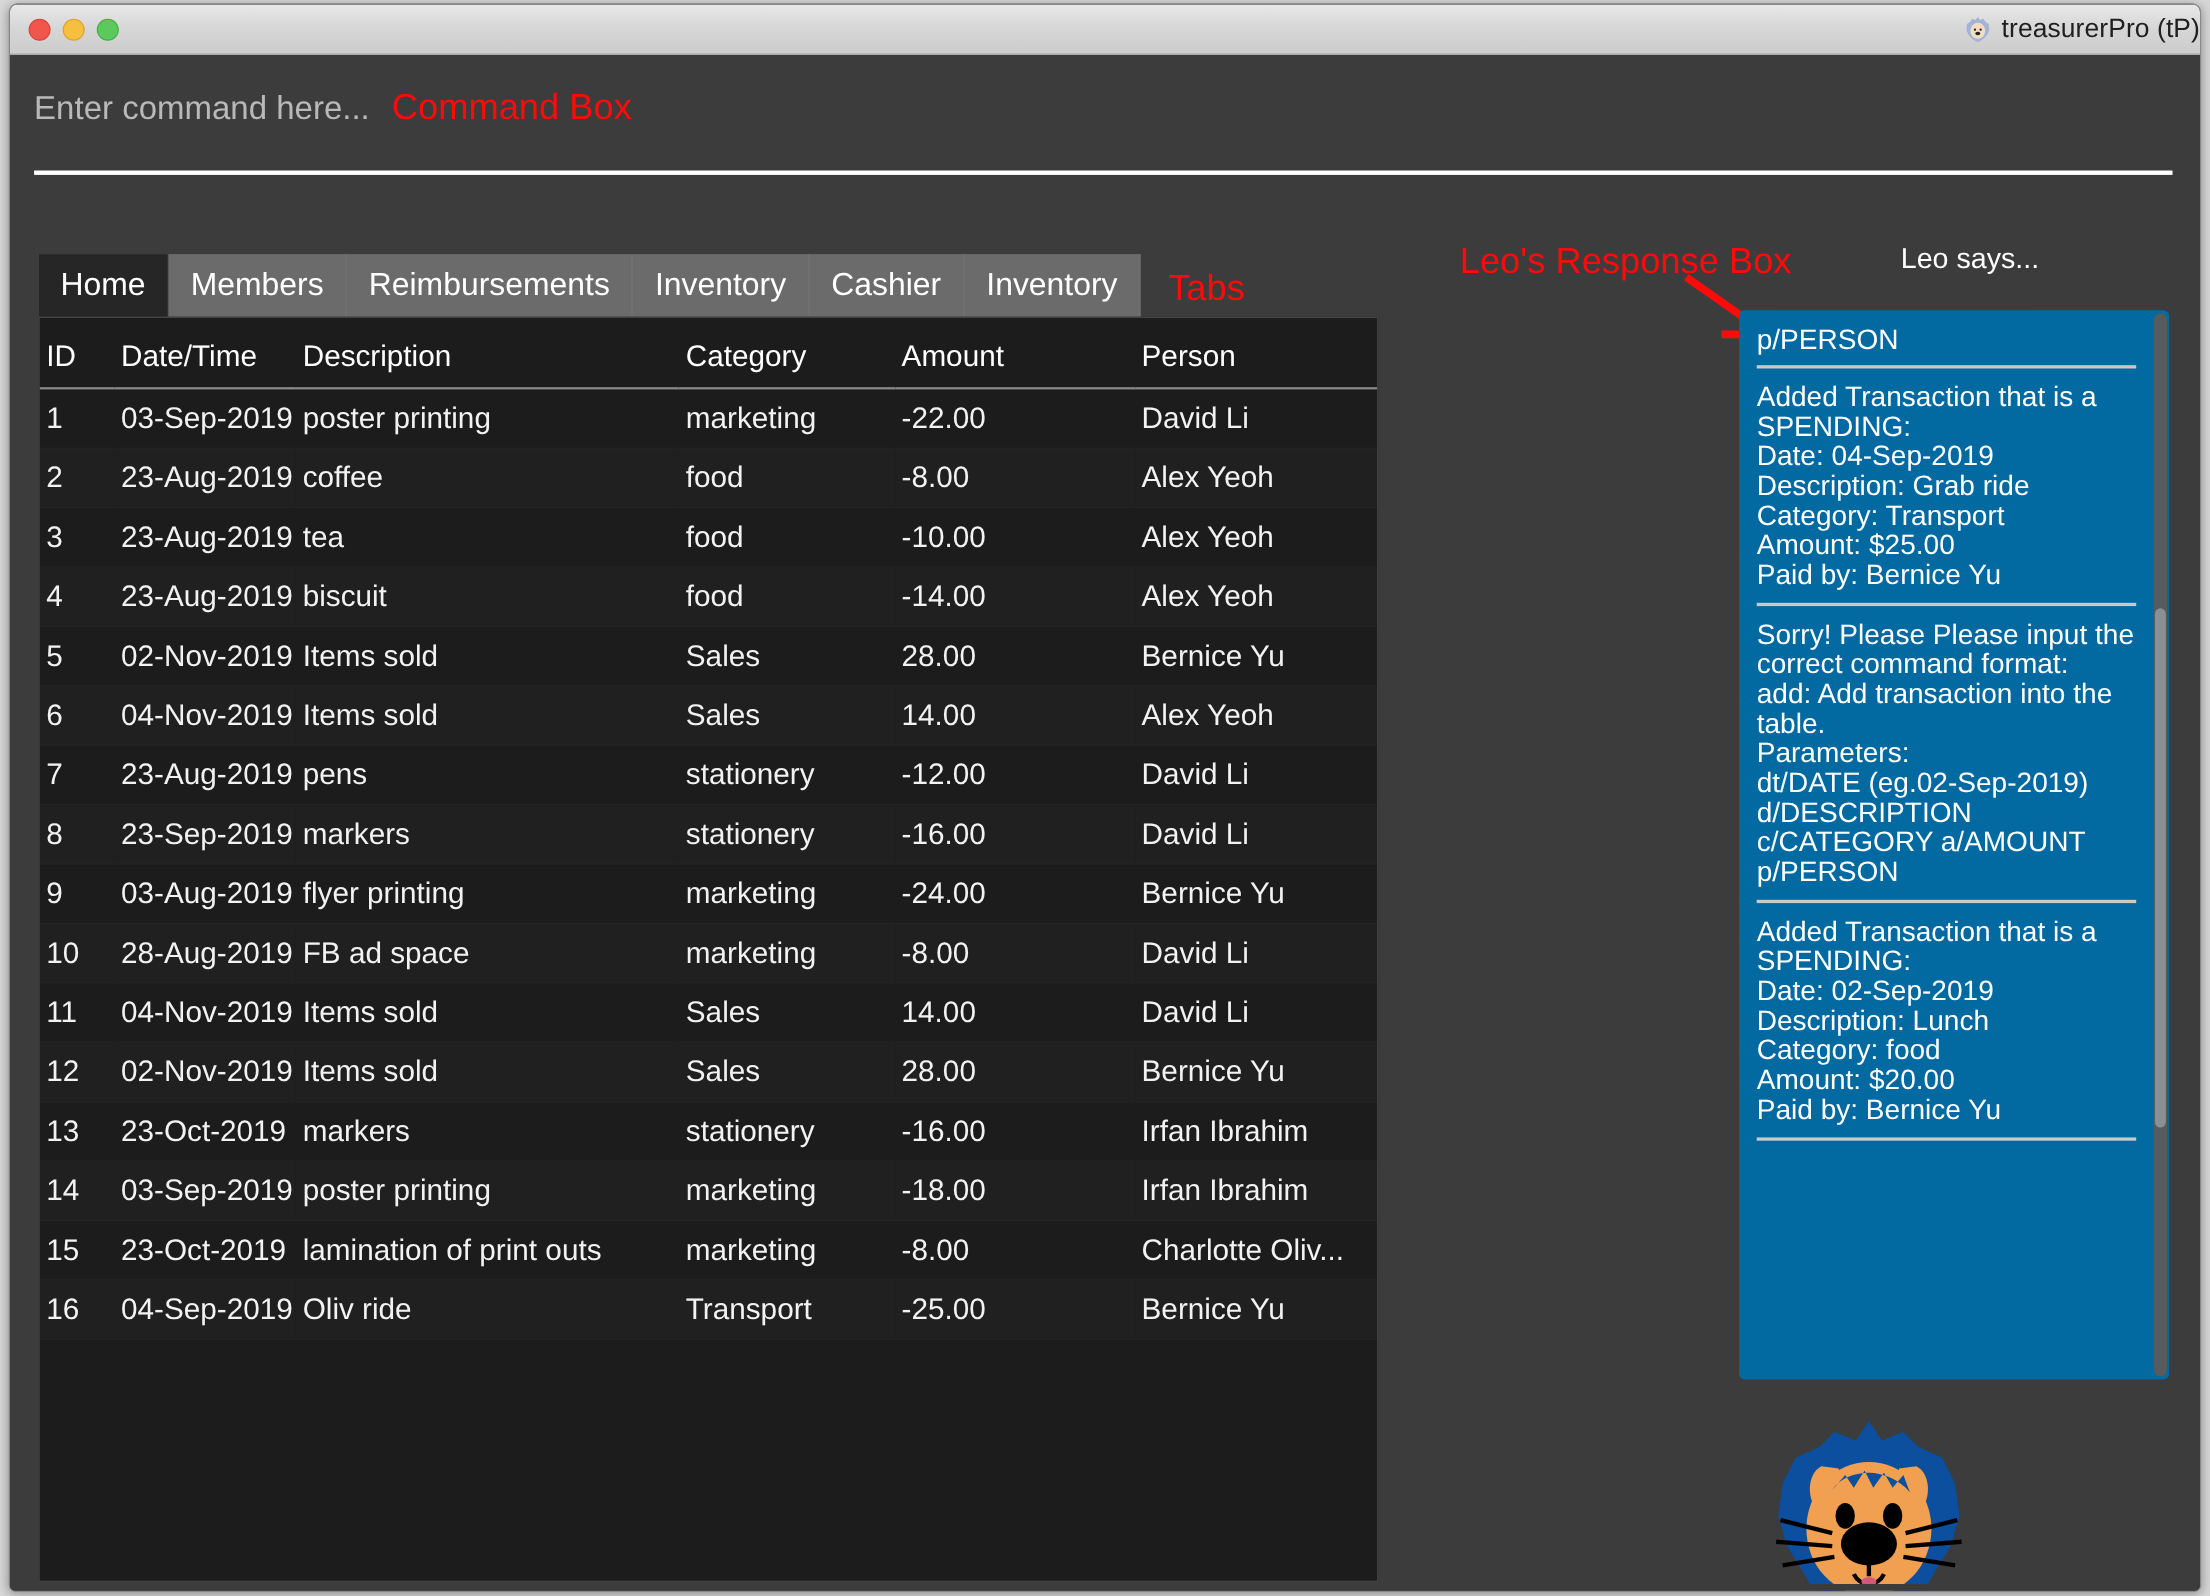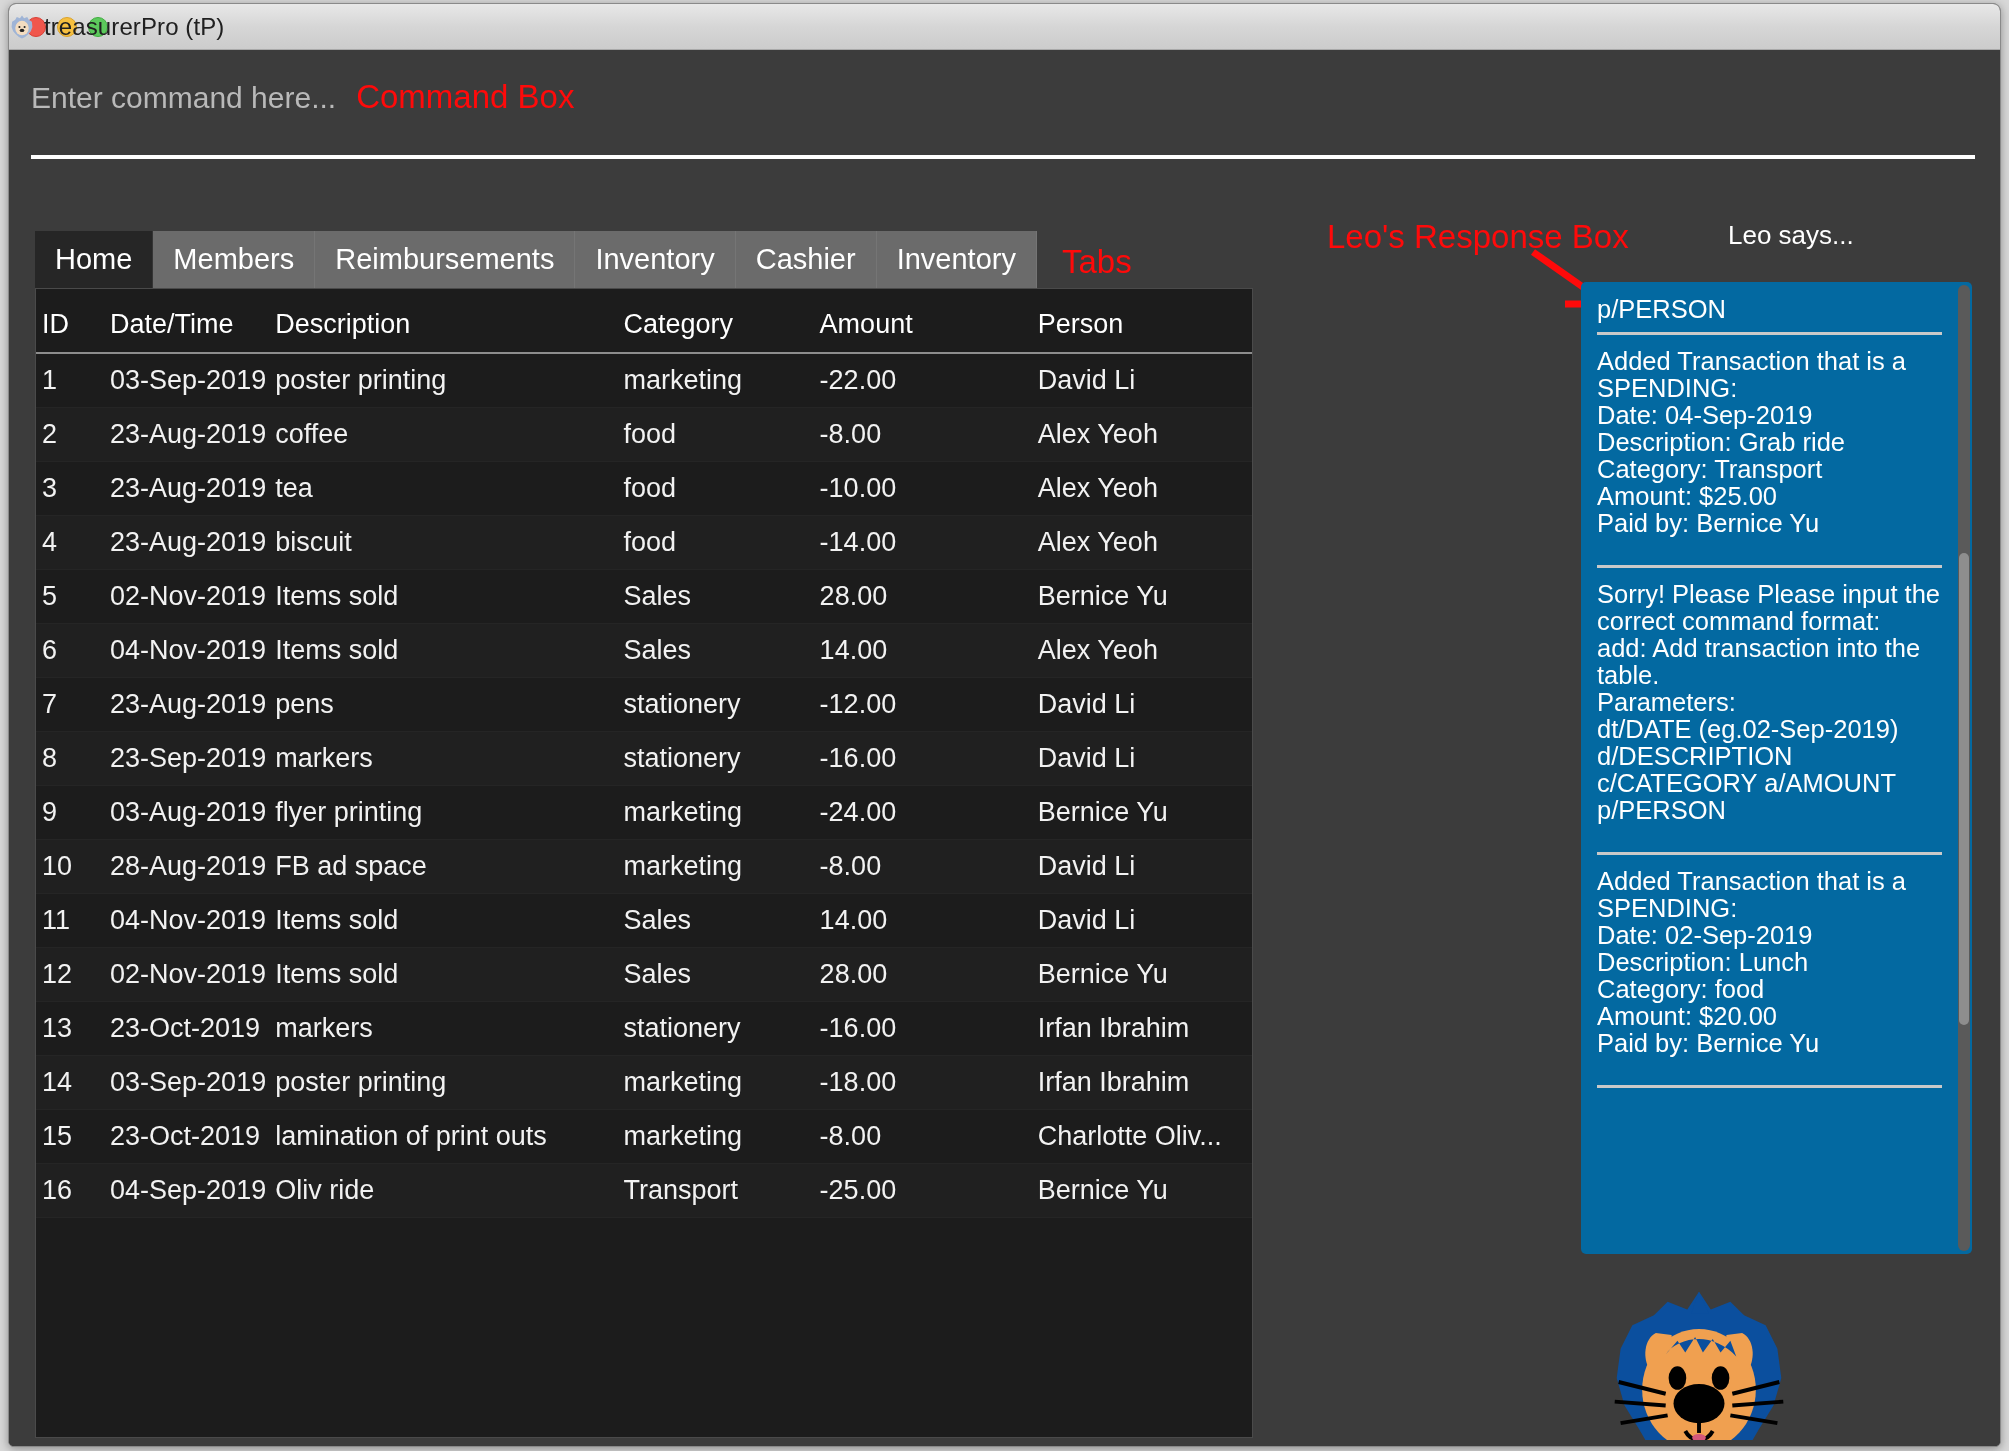--- a/index.html
+++ b/index.html
@@ -30,21 +30,21 @@
     border-bottom: 1px solid #a9a9a9;
     display: flex; align-items: center;
   }
   .traffic { display: flex; gap: 11px; margin-left: 17px; }
   .dot { width: 20px; height: 20px; border-radius: 50%; display: block; }
   .dot.red    { background: #f0564c; border: 1px solid #d94036; }
   .dot.yellow { background: #f6bf3f; border: 1px solid #dba32b; }
   .dot.green  { background: #5cc95c; border: 1px solid #3fae3f; }
   .title-center {
     position: absolute; left: 0; right: 0; top: 0; bottom: 0;
-    display: flex; align-items: center; justify-content: flex-start;
+    display: flex; align-items: center; justify-content: flex-end;
     gap: 9px; pointer-events: none;
   }
   .title-text { font-size: 24px; color: #202020; letter-spacing: .1px; }
   .title-lion { width: 26px; height: 26px; display: block; }
 
   
   .app-body {
     position: relative;
     height: calc(100% - 46px);
     background: #3c3c3c;
@@ -142,21 +142,21 @@
   }
   .leo-scroll {
     position: absolute; inset: 0 14px 0 0;
     padding: 14px 16px 10px 16px;
     overflow: hidden;
   }
   .leo-block {
     color: #ffffff;
     font-size: 25.5px;
     line-height: 1.06;
-    padding-bottom: 28px;
+    padding-bottom: 11px;
     border-bottom: 3px solid #c9c9c9;
     margin-bottom: 13px;
     white-space: pre-line;
   }
   .leo-block:last-child { border-bottom: 3px solid #c9c9c9; }
   .leo-block.first { padding-bottom: 9px; }
   .scrollbar-track {
     position: absolute; right: 2px; top: 3px; bottom: 3px; width: 12px;
     background: #5a5a5a; border-radius: 6px;
   }

